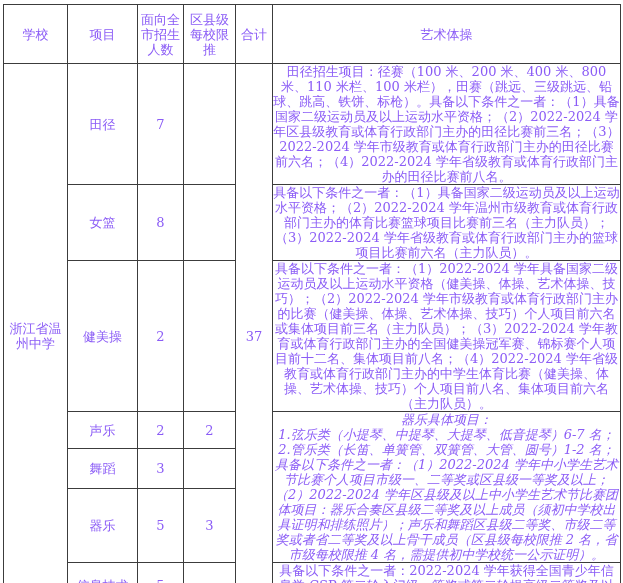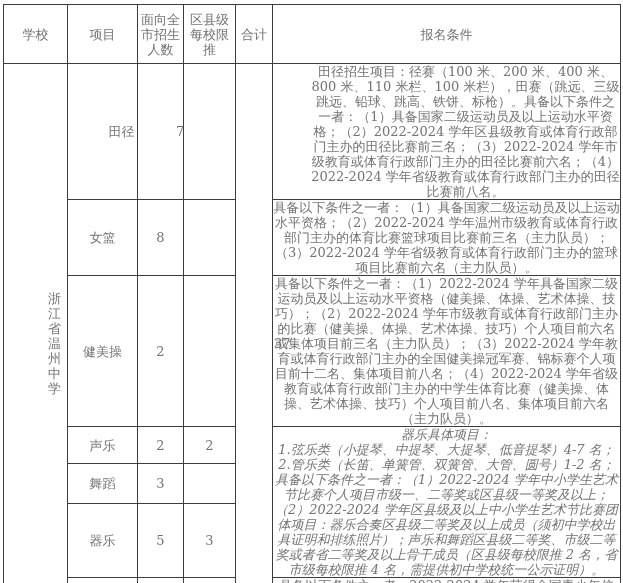--- a/index.html
+++ b/index.html
@@ -24,37 +24,37 @@
       table-layout: fixed;
     }
     table.admission td, table.admission th {
       border: 1px solid #3c3c3c;
       padding: 0;
       vertical-align: middle;
       text-align: center;
       font-weight: normal;
       font-size: 13px;
       line-height: 15px;
-      color: #737373;
+      color: #8b5cf6;
     }
     th.hdr { height: 58px; }
     th.hdr-narrow { padding: 0 6px; }
     td.school { padding: 0 6px; line-height: 17px; }
     td.num { font-size: 12.5px; }
     td.notes {
       border-color: #7a7a7a;
       border-left: 1px solid #7a7a7a;
       text-align: justify;
       font-size: 12px;
       line-height: 15px;
       color: #222;
       padding: 0 5px 0 6px;
     }
     td.notes .line { display: block; font-style: italic; }
-    tr.r-track td { height: 109px; padding-left: 38px; }
+    tr.r-track td { height: 109px; }
     tr.r-bball td { height: 75px; margin-top: 36px; }
     tr.r-aero td { height: 134px; }
     tr.r-vocal td { height: 36px; }
     tr.r-dance td { height: 39px; }
     tr.r-instr td { height: 73px; margin-top: 30px; }
     tr.r-it td { height: 42px; }
   </style>
 </head>
 <body>
 
@@ -67,21 +67,21 @@
     <col style="width:37px">
     <col style="width:348px">
   </colgroup>
   <thead>
     <tr>
       <th class="hdr">学校</th>
       <th class="hdr">项目</th>
       <th class="hdr hdr-narrow">面向全市招生人数</th>
       <th class="hdr hdr-narrow">区县级每校限推</th>
       <th class="hdr">合计</th>
-      <th class="hdr">报名条件</th>
+      <th class="hdr">艺术体操</th>
     </tr>
   </thead>
   <tbody>
     <tr class="r-track">
       <td class="school" rowspan="7">浙江省温州中学</td>
       <td>田径</td>
       <td class="num">7</td>
       <td class="num"></td>
       <td class="num" rowspan="7">37</td>
       <td class="notes">田径招生项目：径赛（100 米、200 米、400 米、800 米、110 米栏、100 米栏），田赛（跳远、三级跳远、铅球、跳高、铁饼、标枪）。具备以下条件之一者：（1）具备国家二级运动员及以上运动水平资格；（2）2022-2024 学年区县级教育或体育行政部门主办的田径比赛前三名；（3）2022-2024 学年市级教育或体育行政部门主办的田径比赛前六名；（4）2022-2024 学年省级教育或体育行政部门主办的田径比赛前八名。</td>
@@ -97,21 +97,21 @@
       <td class="num">2</td>
       <td class="num"></td>
       <td class="notes">具备以下条件之一者：（1）2022-2024 学年具备国家二级运动员及以上运动水平资格（健美操、体操、艺术体操、技巧）；（2）2022-2024 学年市级教育或体育行政部门主办的比赛（健美操、体操、艺术体操、技巧）个人项目前六名或集体项目前三名（主力队员）；（3）2022-2024 学年教育或体育行政部门主办的全国健美操冠军赛、锦标赛个人项目前十二名、集体项目前八名；（4）2022-2024 学年省级教育或体育行政部门主办的中学生体育比赛（健美操、体操、艺术体操、技巧）个人项目前八名、集体项目前六名（主力队员）。</td>
     </tr>
     <tr class="r-vocal">
       <td>声乐</td>
       <td class="num">2</td>
       <td class="num">2</td>
       <td class="notes" rowspan="3">
         <span class="line">器乐具体项目：</span>
-        <span class="line">1.弦乐类（小提琴、中提琴、大提琴、低音提琴）4-7 名；</span>
+        <span class="line">1.弦乐类（小提琴、中提琴、大提琴、低音提琴）6-7 名；</span>
         <span class="line">2.管乐类（长笛、单簧管、双簧管、大管、圆号）1-2 名；</span>
         <span class="line">具备以下条件之一者：（1）2022-2024 学年中小学生艺术节比赛个人项目市级一、二等奖或区县级一等奖及以上；（2）2022-2024 学年区县级及以上中小学生艺术节比赛团体项目：器乐合奏区县级二等奖及以上成员（须初中学校出具证明和排练照片）；声乐和舞蹈区县级二等奖、市级二等奖或者省二等奖及以上骨干成员（区县级每校限推 2 名，省市级每校限推 4 名，需提供初中学校统一公示证明）。</span>
       </td>
     </tr>
     <tr class="r-dance">
       <td>舞蹈</td>
       <td class="num">3</td>
       <td class="num"></td>
     </tr>
     <tr class="r-instr">

